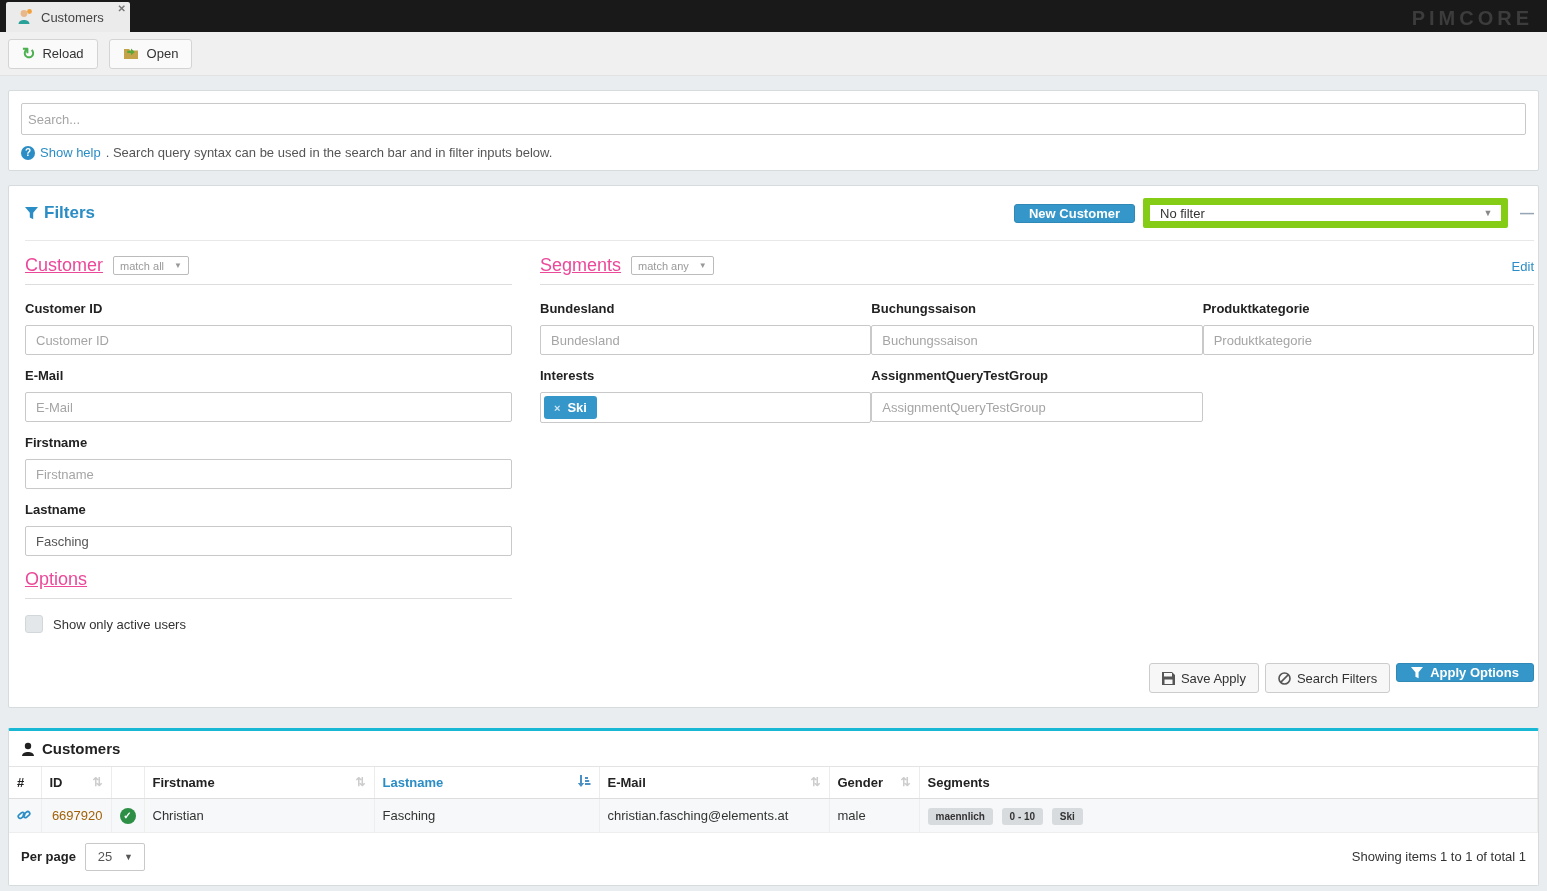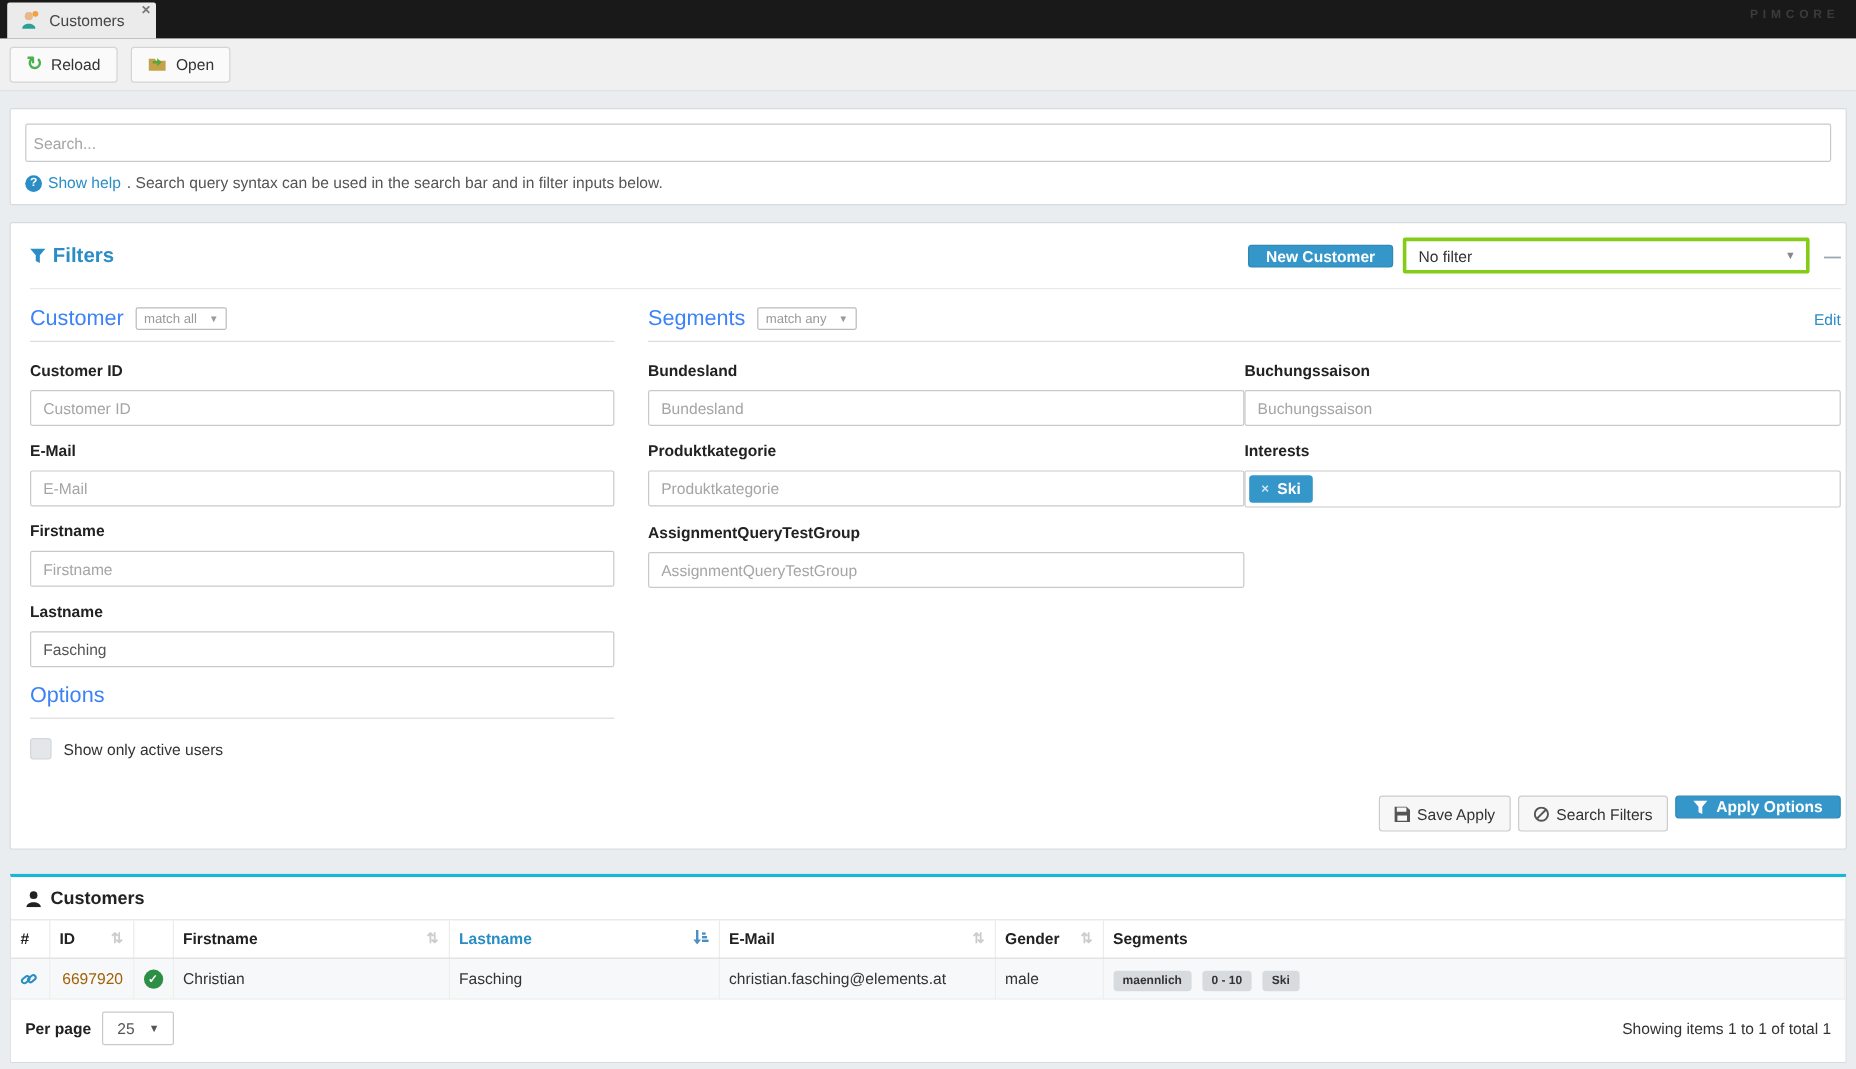--- a/index.html
+++ b/index.html
@@ -5,21 +5,21 @@
   * { box-sizing: border-box; margin: 0; padding: 0; }
   html,body { width:1547px; height:891px; overflow:hidden; background:#e9edf0;
     font-family:"Liberation Sans", sans-serif; font-size:13px; color:#333; }
 
   
   .topbar { height:32px; background:#191919; display:flex; align-items:flex-end; position:relative; }
   .tab { height:30px; margin-left:6px; background:#ebebeb; display:flex; align-items:center;
     padding:0 26px 0 10px; position:relative; border-top-left-radius:2px; border-top-right-radius:2px; cursor:pointer; }
   .tab-label { color:#444; font-size:13px; margin-left:7px; }
   .tab-close { position:absolute; top:1px; right:4px; font-size:10px; color:#777; font-weight:bold; cursor:pointer; }
-  .brand { position:absolute; right:14px; top:7px; color:#3c3c3c; font-size:10px; font-weight:bold; letter-spacing:4px; }
+  .brand { position:absolute; right:14px; top:7px; color:#3c3c3c; font-size:20px; font-weight:bold; letter-spacing:4px; }
 
   
   .toolbar { height:44px; background:#f0f0f0; border-bottom:1px solid #e2e2e2; display:flex; align-items:center; padding:0 8px; gap:11px; }
   .tbtn { background:#fafafa; border:1px solid #d4d4d4; border-radius:3px; height:30px; display:flex;
     align-items:center; gap:7px; padding:0 13px; cursor:pointer; color:#333; }
   .reload-glyph { color:#4caf50; font-size:16px; font-weight:bold; line-height:1; }
 
   
   .panel { background:#fff; border:1px solid #d6dbde; border-radius:2px; margin:14px 8px 0 8px; }
 
@@ -33,45 +33,45 @@
     font-weight:bold; display:inline-flex; align-items:center; justify-content:center; }
   .link { color:#2a8dc5; cursor:pointer; text-decoration:none; }
 
   
   .filters-panel { padding:12px 4px 14px 16px; }
   .filters-header { display:flex; align-items:center; border-bottom:1px solid #e8e8e8; padding-bottom:12px; }
   .filters-title { color:#2a8dc5; font-size:17px; font-weight:bold; display:flex; align-items:center; gap:6px; }
   .spacer { flex:1; }
   .btn-blue { background:#3597c9; color:#fff; border:1px solid #2f88b6; border-radius:3px; height:19px;
     padding:0 14px; display:inline-flex; align-items:center; gap:7px; font-size:13px; font-weight:bold; cursor:pointer; }
-  .combo { width:339px; height:30px; border:3px solid #84cc16; border-radius:2px; background:#fff; margin-left:8px;
+  .combo { width:365px; height:30px; border:7px solid #84cc16; border-radius:2px; background:#fff; margin-left:8px;
     display:flex; align-items:center; cursor:pointer; }
   .combo-text { flex:1; padding:0 10px; color:#333; }
   .combo-trigger { width:26px; height:100%; display:flex; align-items:center; justify-content:center;
     color:#888; font-size:9px; }
   .collapse-tool { margin-left:12px; color:#97a6b4; font-weight:bold; font-size:14px; cursor:pointer; }
 
   .filters-body { display:flex; margin-top:14px; }
   .col-left { width:487px; flex:none; }
   .col-right { flex:1; margin-left:28px; position:relative; }
 
   .section-head { display:flex; align-items:center; gap:10px; border-bottom:1px solid #ddd;
     padding-bottom:8px; margin-bottom:16px; }
-  .section-title { font-size:18px; color:#3b82f6; }
+  .section-title { font-size:18px; color:#ec4899;text-decoration:underline; }
   .mini-select { border:1px solid #bbb; border-radius:2px; height:19px; padding:0 6px; display:inline-flex;
     align-items:center; gap:10px; color:#999; font-size:11px; cursor:pointer; background:#fff; }
   .mini-caret { font-size:8px; color:#999; }
   .edit-link { position:absolute; right:0; top:4px; }
 
   .field { margin-bottom:13px; }
   .field-label { font-weight:bold; color:#222; margin-bottom:9px; font-size:13px; }
   .field-input { width:100%; height:30px; border:1px solid #c9c9c9; border-radius:2px; padding:0 10px;
     font-size:13px; color:#555; font-family:inherit; }
   .field-input::placeholder { color:#a5a5a5; }
-  .seg-grid { display:grid; grid-template-columns:1fr 1fr; }
+  .seg-grid { display:grid; grid-template-columns:1fr 1fr 1fr; }
 
   .tagbox { width:100%; height:31px; border:1px solid #c9c9c9; border-radius:2px; padding:3px; display:flex; }
   .tag { background:#3597c9; color:#fff; border-radius:3px; padding:0 10px; display:inline-flex; align-items:center;
     gap:7px; font-weight:bold; font-size:13px; }
   .tag-x { font-size:11px; color:#cfe6f2; cursor:pointer; }
 
   .options-block { margin-top:8px; }
   .checkbox-row { display:flex; align-items:center; gap:10px; margin-top:14px; }
   .checkbox { width:18px; height:18px; background:#e4e7ea; border:1px solid #d2d7db; border-radius:3px; cursor:pointer; }
 

